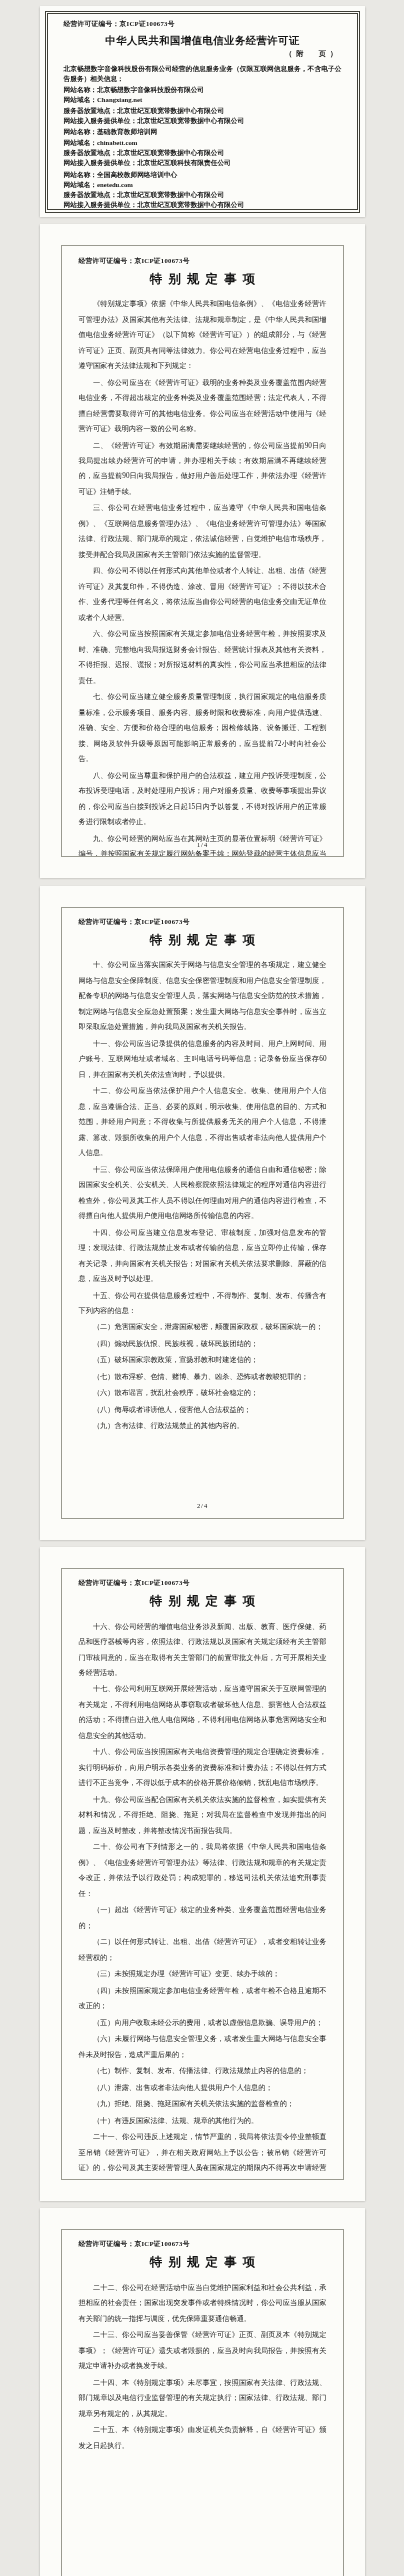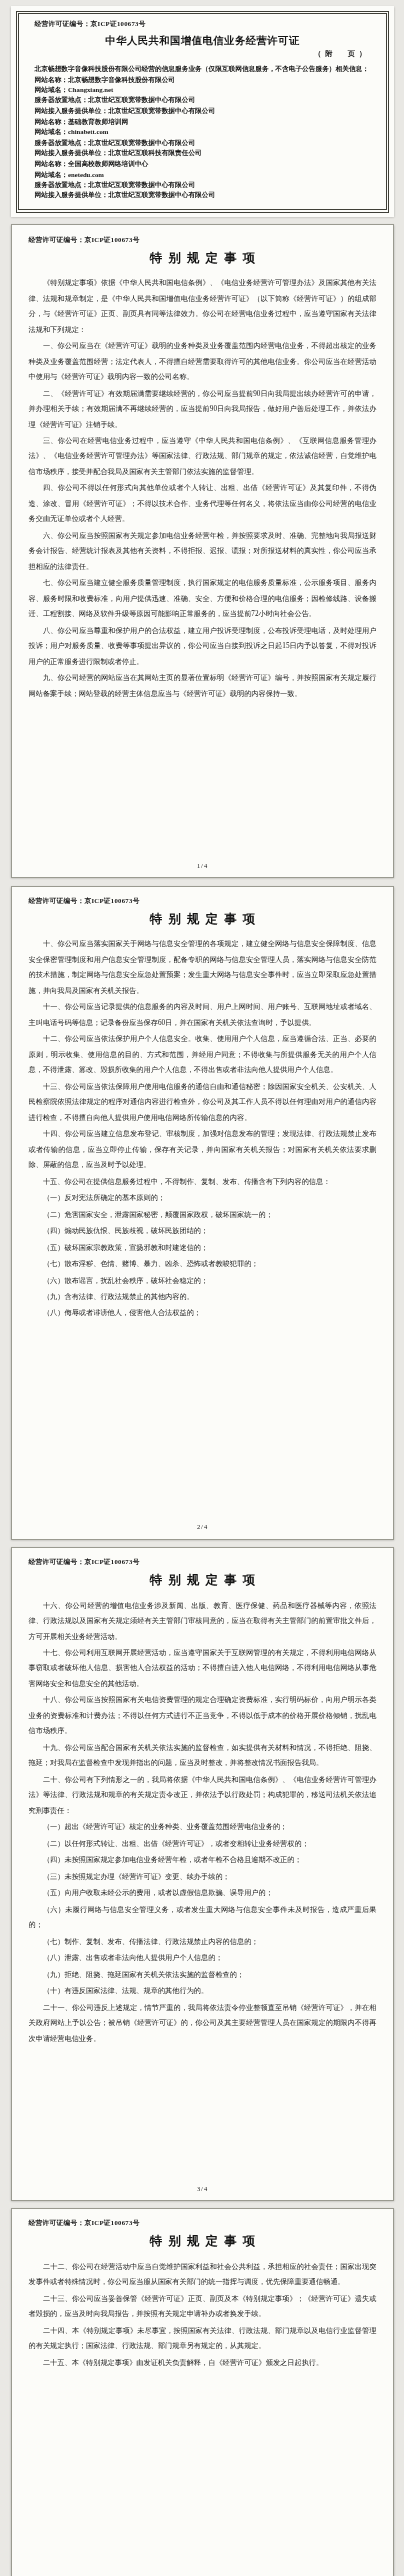--- a/index.html
+++ b/index.html
@@ -5,21 +5,21 @@
 <style>
   * { margin:0; padding:0; box-sizing:border-box; }
   html, body { background:#e9e8e4; }
   body {
     width:405px;
     padding:6.2px 0;
     font-family:"Liberation Serif","DejaVu Serif",serif;
     color:#151515;
   }
   .page {
-    width:383px;
+    width:325px;
     margin:0 auto 7.2px auto;
     background:#fcfcf9;
     box-shadow:0 0.5px 2.1px rgba(0,0,0,.28);
     overflow:hidden;
   }
   .page:last-child { margin-bottom:0; }
 
   
   .cover { height:211px; padding:4.6px; }
   .cover .f1 { height:100%; border:1px solid #3f3f37; padding:1.5px; }
@@ -35,21 +35,21 @@
   }
   .cover .intro {
     font-size:6.7px; font-weight:bold; line-height:1.52; margin-bottom:1px;
     text-align:justify;
   }
   .site { margin-bottom:1.5px; }
   .site .line { font-size:6.7px; font-weight:bold; line-height:1.52; }
   .site .lbl { font-weight:bold; }
 
   
-  .prov { height:654px; padding:0; }
+  .prov { height:654px; padding:21px; }
   .prov .bd {
     height:100%; border:0.5px solid #9a9a90;
     padding:10.3px 16.5px; position:relative; overflow:hidden;
   }
   .prov .prov-title {
     font-size:12.4px; font-weight:bold; text-align:center;
     letter-spacing:6.2px; text-indent:6.2px; margin:5.2px 0 9.3px 0;
   }
   .para {
     font-size:7.2px; line-height:2.15; text-align:justify;
@@ -122,48 +122,47 @@
     <div class="hdr"><span>经营许可证编号：</span><span>京ICP证100673号</span></div>
     <div class="prov-title">特别规定事项</div>
     <div>
 
     <p class="para">十、你公司应当落实国家关于网络与信息安全管理的各项规定，建立健全网络与信息安全保障制度、信息安全保密管理制度和用户信息安全管理制度，配备专职的网络与信息安全管理人员，落实网络与信息安全防范的技术措施，制定网络与信息安全应急处置预案；发生重大网络与信息安全事件时，应当立即采取应急处置措施，并向我局及国家有关机关报告。</p>
         <p class="para">十一、你公司应当记录提供的信息服务的内容及时间、用户上网时间、用户账号、互联网地址或者域名、主叫电话号码等信息；记录备份应当保存60日，并在国家有关机关依法查询时，予以提供。</p>
         <p class="para">十二、你公司应当依法保护用户个人信息安全。收集、使用用户个人信息，应当遵循合法、正当、必要的原则，明示收集、使用信息的目的、方式和范围，并经用户同意；不得收集与所提供服务无关的用户个人信息，不得泄露、篡改、毁损所收集的用户个人信息，不得出售或者非法向他人提供用户个人信息。</p>
         <p class="para">十三、你公司应当依法保障用户使用电信服务的通信自由和通信秘密；除因国家安全机关、公安机关、人民检察院依照法律规定的程序对通信内容进行检查外，你公司及其工作人员不得以任何理由对用户的通信内容进行检查，不得擅自向他人提供用户使用电信网络所传输信息的内容。</p>
         <p class="para">十四、你公司应当建立信息发布登记、审核制度，加强对信息发布的管理；发现法律、行政法规禁止发布或者传输的信息，应当立即停止传输，保存有关记录，并向国家有关机关报告；对国家有关机关依法要求删除、屏蔽的信息，应当及时予以处理。</p>
         <p class="para">十五、你公司在提供信息服务过程中，不得制作、复制、发布、传播含有下列内容的信息：</p>
-        <p class="para">（一）反对宪法所确定的基本原则的；</p>
         <p class="para">（二）危害国家安全，泄露国家秘密，颠覆国家政权，破坏国家统一的；</p>
         <p class="para">（四）煽动民族仇恨、民族歧视，破坏民族团结的；</p>
         <p class="para">（五）破坏国家宗教政策，宣扬邪教和封建迷信的；</p>
         <p class="para">（七）散布淫秽、色情、赌博、暴力、凶杀、恐怖或者教唆犯罪的；</p>
         <p class="para">（六）散布谣言，扰乱社会秩序，破坏社会稳定的；</p>
+        <p class="para">（八）侮辱或者诽谤他人，侵害他人合法权益的；</p>
         <p class="para">（九）含有法律、行政法规禁止的其他内容的。</p>
-        <p class="para">（八）侮辱或者诽谤他人，侵害他人合法权益的；</p>
       </div>
     <div class="pageno">2/4</div>
   </div>
 </div>
 
 <div class="page prov">
   <div class="bd">
     <div class="hdr"><span>经营许可证编号：</span><span>京ICP证100673号</span></div>
     <div class="prov-title">特别规定事项</div>
     <div>
 
     <p class="para">十六、你公司经营的增值电信业务涉及新闻、出版、教育、医疗保健、药品和医疗器械等内容，依照法律、行政法规以及国家有关规定须经有关主管部门审核同意的，应当在取得有关主管部门的前置审批文件后，方可开展相关业务经营活动。</p>
         <p class="para">十七、你公司利用互联网开展经营活动，应当遵守国家关于互联网管理的有关规定，不得利用电信网络从事窃取或者破坏他人信息、损害他人合法权益的活动；不得擅自进入他人电信网络，不得利用电信网络从事危害网络安全和信息安全的其他活动。</p>
         <p class="para">十八、你公司应当按照国家有关电信资费管理的规定合理确定资费标准，实行明码标价，向用户明示各类业务的资费标准和计费办法；不得以任何方式进行不正当竞争，不得以低于成本的价格开展价格倾销，扰乱电信市场秩序。</p>
         <p class="para">十九、你公司应当配合国家有关机关依法实施的监督检查，如实提供有关材料和情况，不得拒绝、阻挠、拖延；对我局在监督检查中发现并指出的问题，应当及时整改，并将整改情况书面报告我局。</p>
         <p class="para">二十、你公司有下列情形之一的，我局将依据《中华人民共和国电信条例》、《电信业务经营许可管理办法》等法律、行政法规和规章的有关规定责令改正，并依法予以行政处罚；构成犯罪的，移送司法机关依法追究刑事责任：</p>
         <p class="para">（一）超出《经营许可证》核定的业务种类、业务覆盖范围经营电信业务的；</p>
         <p class="para">（二）以任何形式转让、出租、出借《经营许可证》，或者变相转让业务经营权的；</p>
+        <p class="para">（三）未按照规定办理《经营许可证》变更、续办手续的；</p>
         <p class="para">（四）未按照国家规定参加电信业务经营年检，或者年检不合格且逾期不改正的；</p>
-        <p class="para">（三）未按照规定办理《经营许可证》变更、续办手续的；</p>
         <p class="para">（五）向用户收取未经公示的费用，或者以虚假信息欺骗、误导用户的；</p>
         <p class="para">（六）未履行网络与信息安全管理义务，或者发生重大网络与信息安全事件未及时报告，造成严重后果的；</p>
         <p class="para">（七）制作、复制、发布、传播法律、行政法规禁止内容的信息的；</p>
         <p class="para">（八）泄露、出售或者非法向他人提供用户个人信息的；</p>
         <p class="para">（九）拒绝、阻挠、拖延国家有关机关依法实施的监督检查的；</p>
         <p class="para">（十）有违反国家法律、法规、规章的其他行为的。</p>
         <p class="para">二十一、你公司违反上述规定，情节严重的，我局将依法责令停业整顿直至吊销《经营许可证》，并在相关政府网站上予以公告；被吊销《经营许可证》的，你公司及其主要经营管理人员在国家规定的期限内不得再次申请经营电信业务。</p>
       </div>
     <div class="pageno">3/4</div>
   </div>

